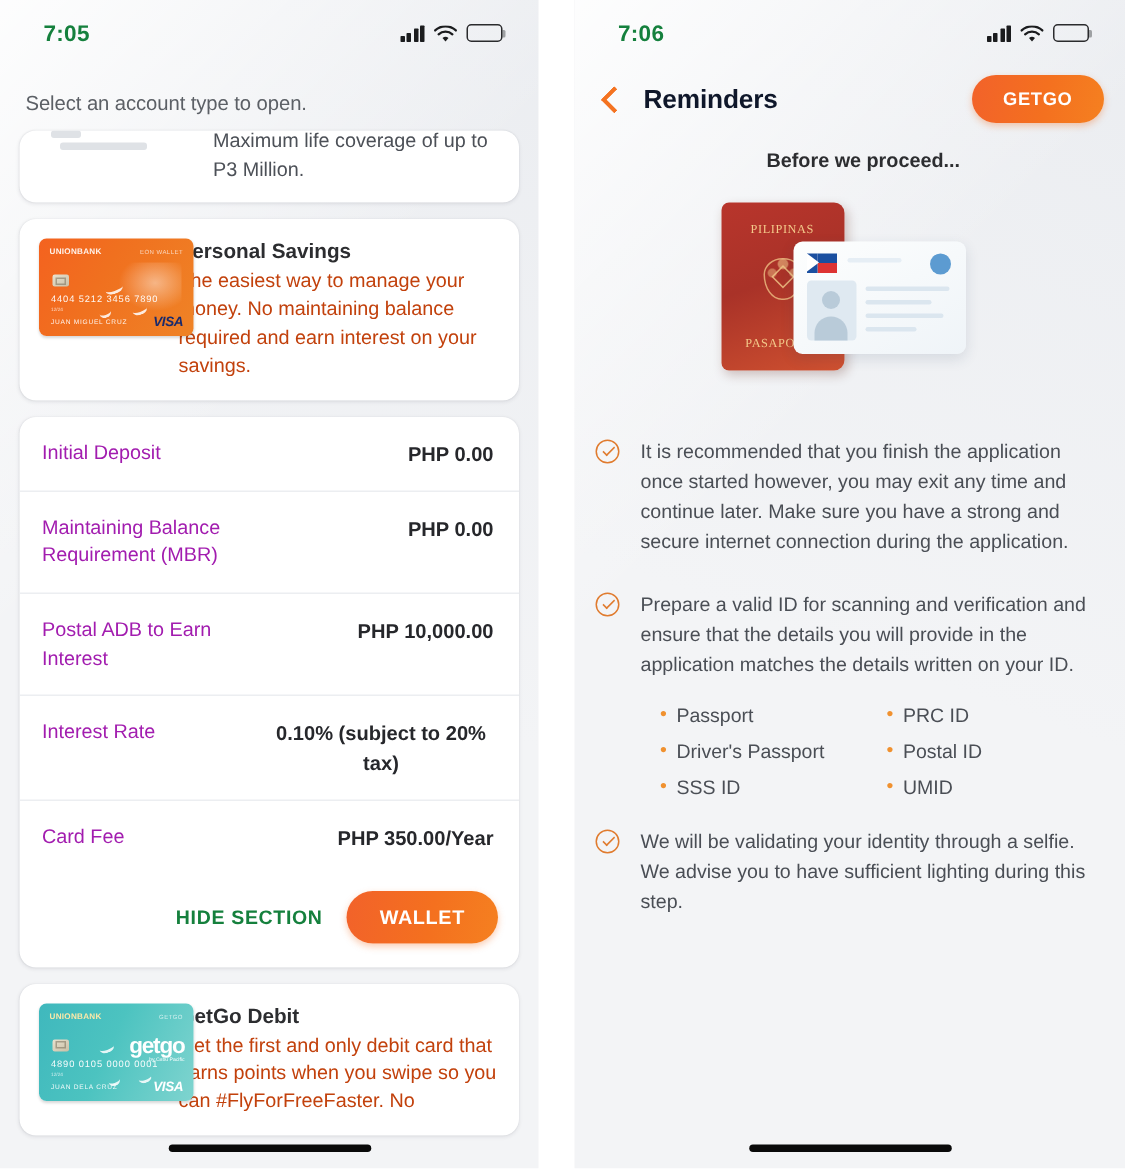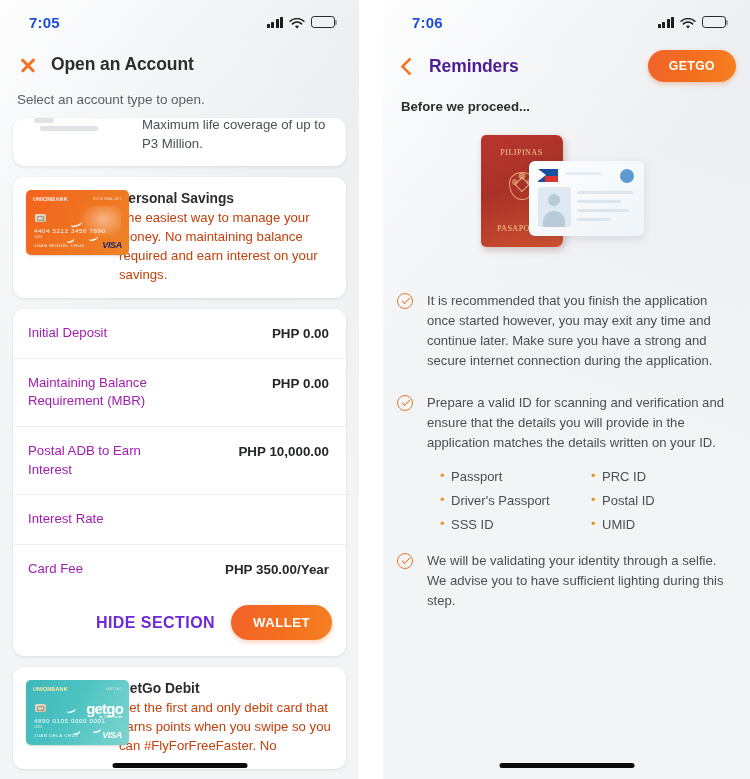--- a/index.html
+++ b/index.html
@@ -32,21 +32,21 @@
     z-index:0;
   }
   .phone > * { position: relative; z-index: 1; }
 
   
   .statusbar {
     height: 44px;
     display: flex; align-items: center; justify-content: space-between;
     padding: 0 24px 0 29px;
   }
-  .clock { font-size: 15px; font-weight: bold; color: #1d4ed8; letter-spacing: .2px; }
+  .clock { font-size: 15px; font-weight: bold; color: #15803d; letter-spacing: .2px; }
   .status-icons { display: flex; align-items: center; gap: 6px; }
   .bars { display: flex; align-items: flex-end; gap: 1.5px; height: 11px; }
   .bars i { width: 3px; background: #1b1c1e; border-radius: .5px; display:block; }
   .bars i:nth-child(1){ height: 4px; background:#1b1c1e; }
   .bars i:nth-child(2){ height: 6px; }
   .bars i:nth-child(3){ height: 8.5px; }
   .bars i:nth-child(4){ height: 11px; }
   .wifi { width: 16px; height: 12px; position: relative; }
   .batt {
     width: 24px; height: 12px; border: 1.3px solid #2a2b2d; border-radius: 3.2px;
@@ -164,21 +164,21 @@
   }
   .drow:first-child { border-top: none; }
   .drow .k { font-size: 13.2px; color: #a21caf; line-height: 1.42; max-width: 160px; }
   .drow .v { font-size: 13.4px; font-weight: bold; color: #26272b; text-align: center; line-height: 1.42; max-width: 150px; }
 
   .actions {
     display: flex; align-items: center; justify-content: flex-end; gap: 16px;
     padding: 11px 14px 16px 14px;
   }
   .hide-section {
-    font-size: 16px; font-weight: bold; color: #6d28d9; letter-spacing: .45px; cursor: pointer;
+    font-size: 13px; font-weight: bold; color: #15803d; letter-spacing: .45px; cursor: pointer;
   }
   .btn-pill {
     background: linear-gradient(100deg, #f2622a 0%, #f4701f 55%, #f58020 100%);
     color: #fff; font-weight: bold; border-radius: 20px; border: none;
     font-size: 13.2px; letter-spacing: .45px; cursor: pointer;
     box-shadow: 0 2px 5px rgba(240,110,35,.35);
   }
   .btn-select { padding: 10px 22px; }
 
   
@@ -186,26 +186,27 @@
     display: flex; align-items: center; padding: 6px 14px 0 18px; gap: 16px;
   }
   .chev-back {
     width: 12px; height: 18px; position: relative; flex: none; cursor: pointer;
   }
   .chev-back::before {
     content:""; position:absolute; left:2px; top:3px; width:10px; height:10px;
     border-left: 3px solid #f47321; border-bottom: 3px solid #f47321;
     transform: rotate(45deg); border-radius: 1px;
   }
-  .r-title { font-size: 17.5px; font-weight: bold; color: #4c1d95; flex: 1; letter-spacing: -.1px; }
+  .r-title { font-size: 17.5px; font-weight: bold; color: #0f172a; flex: 1; letter-spacing: -.1px; }
   .btn-next { padding: 9px 21px; font-size: 12.2px; }
 
   .r-sub {
     font-size: 13.2px; font-weight: bold; color: #2c2d30;
     padding: 17px 0 0 18px;
+    text-align: center;
   }
 
   .hero { display: flex; justify-content: center; padding: 17px 0 6px; }
   .hero-art { position: relative; width: 200px; height: 135px; }
   .passport {
     position: absolute; left: 14px; top: 4px; width: 82px; height: 112px;
     background: linear-gradient(160deg,#b8352c 0%, #a93228 45%, #cf5130 100%);
     border-radius: 5px 7px 7px 5px;
     box-shadow: 2px 3px 7px rgba(90,30,20,.25);
     color: #f3c98a;
@@ -319,24 +320,20 @@
           <svg width="16" height="12" viewBox="0 0 16 12">
               <path d="M8 10.6l-2-2.3a3.1 3.1 0 014 0z" fill="#1b1c1e"></path>
               <path d="M3.4 5.9a6.8 6.8 0 019.2 0" stroke="#1b1c1e" stroke-width="1.5" fill="none" stroke-linecap="round"></path>
               <path d="M1.1 3.3a10.2 10.2 0 0113.8 0" stroke="#1b1c1e" stroke-width="1.5" fill="none" stroke-linecap="round"></path>
             </svg>
         </span>
         <span class="batt"><span class="fill"></span></span>
       </span>
     </div>
 
-    <div class="l-header">
-      <span class="close-x"></span>
-      <span class="l-title">Open an Account</span>
-    </div>
 
     <div class="l-sub">Select an account type to open.</div>
 
     <div class="l-scroll">
 
       <div class="card card-clipped">
         <div class="clip-inner">
           <div class="clip-logo">
             <div class="bar s"></div>
               <div class="bar"></div>
@@ -377,20 +374,21 @@
         <div class="drow">
           <span class="k">Maintaining Balance Requirement (MBR)</span>
           <span class="v">PHP 0.00</span>
         </div>
         <div class="drow">
           <span class="k">Postal ADB to Earn Interest</span>
           <span class="v">PHP 10,000.00</span>
         </div>
         <div class="drow">
           <span class="k">Interest Rate</span>
+          <span class="v">0.10% (subject to 20% tax)</span>
         </div>
         <div class="drow">
           <span class="k">Card Fee</span>
           <span class="v">PHP 350.00/Year</span>
         </div>
         <div class="actions">
           <span class="hide-section">HIDE SECTION</span>
           <button class="btn-pill btn-select">WALLET</button>
         </div>
       </div>

